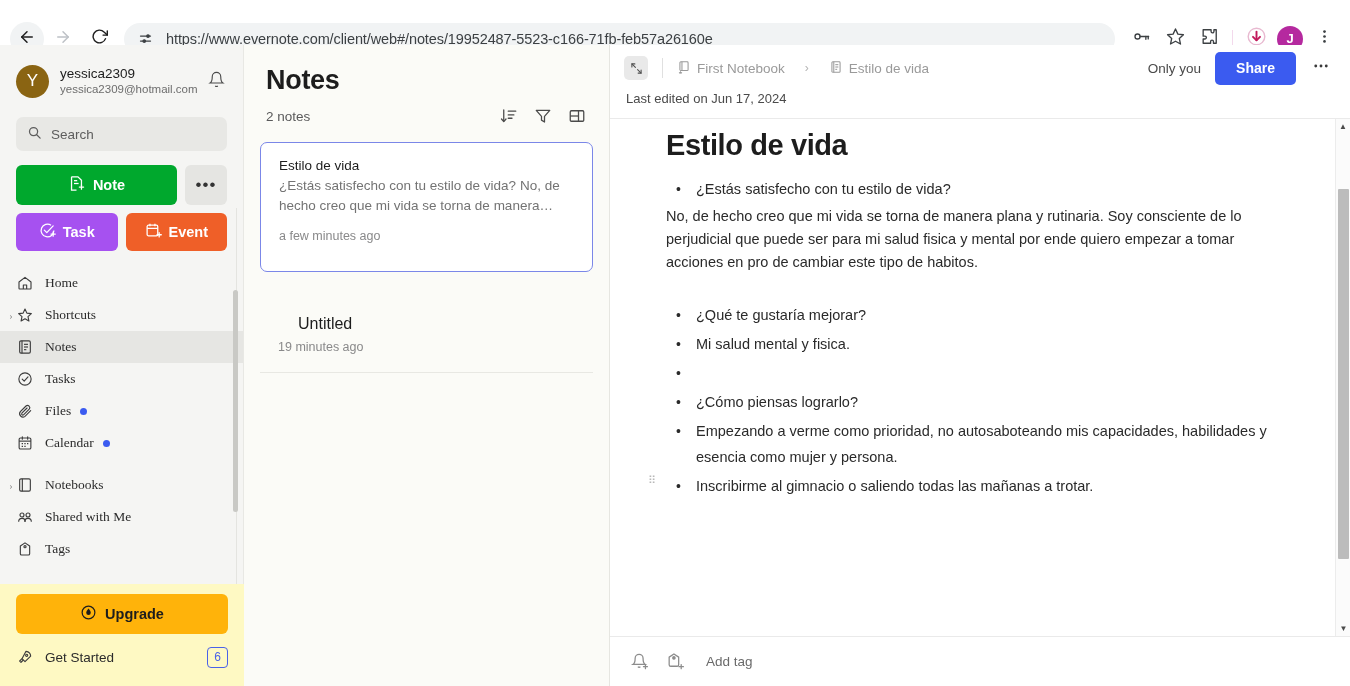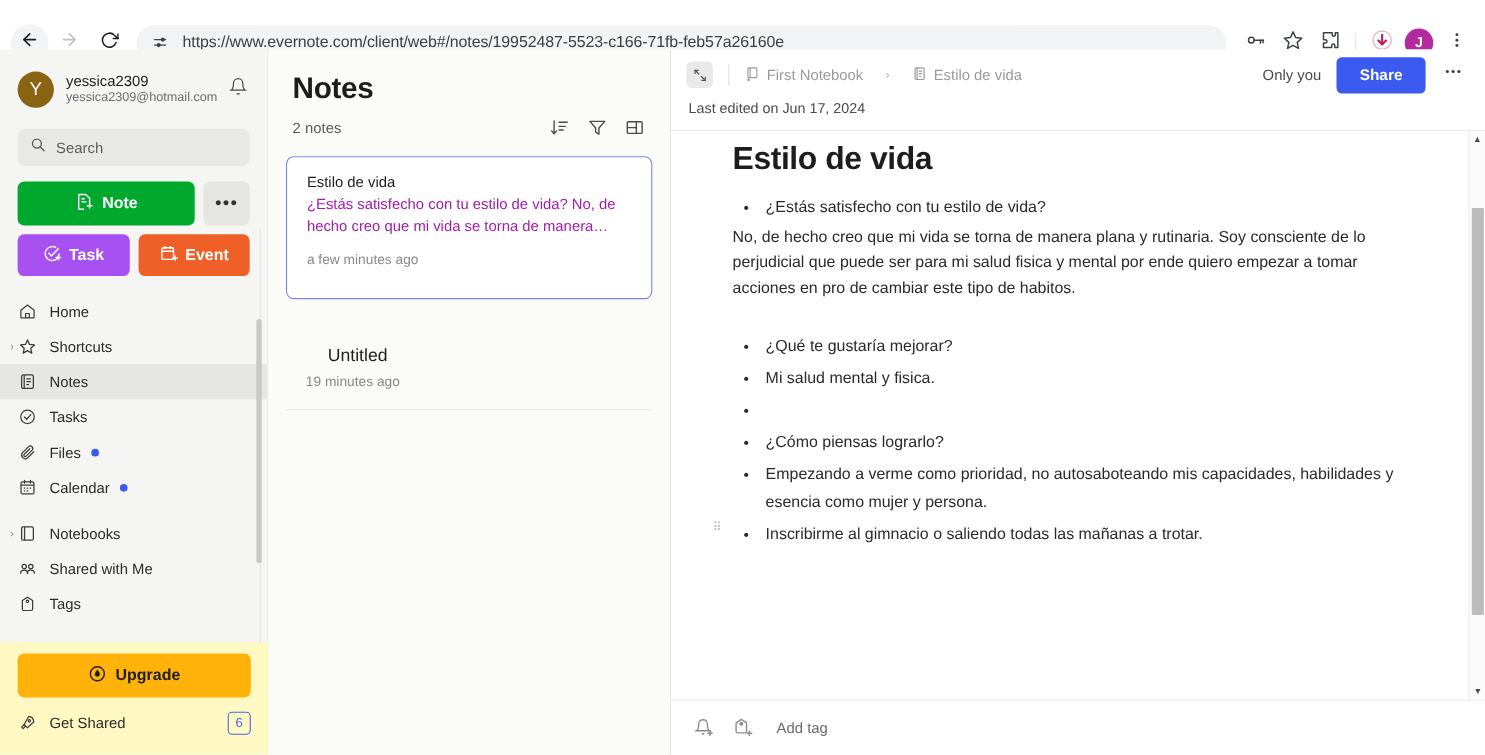--- a/index.html
+++ b/index.html
@@ -135,21 +135,21 @@
   }
   .btn-row2 { display: flex; margin: 8px 16px 0 16px; gap: 8px; }
   .btn-task, .btn-event {
     flex: 1 1 0; height: 38px; border-radius: 6px;
     color: #fff; font-size: 14.5px; font-weight: bold;
     display: flex; align-items: center; justify-content: center; gap: 7px;
   }
   .btn-task { background: #a651f0; }
   .btn-event { background: #ef5f28; }
 
-  .nav { margin-top: 16px; position: relative; }
+  .nav { margin-top: 16px; position: relative; font-family: Liberation Serif, serif; }
   .nav-item {
     display: flex; align-items: center;
     height: 32px;
     padding-left: 16px;
     font-size: 13.5px;
     color: #2b2b2b;
     position: relative;
   }
   .nav-item.active { background: #e6e6e3; }
   .nav-caret {
@@ -228,21 +228,21 @@
   .note-card {
     margin: 16px 16px 0 16px;
     border: 1px solid #7b87e8;
     border-radius: 7px;
     background: #ffffff;
     padding: 15px 18px 14px 18px;
     height: 130px;
   }
   .nc-title { font-size: 13.5px; color: #1d1d1d; }
   .nc-snip {
-    font-size: 13.5px; color: #a21caf;
+    font-size: 13.5px; color: #737373;
     line-height: 20px; margin-top: 3px;
   }
   .nc-time { font-size: 12.5px; color: #89898a; margin-top: 13px; }
 
   .note-row {
     margin: 0 16px;
     padding: 18px 18px 18px 18px;
     border-bottom: 1px solid #e8e8e3;
   }
   .nr-title { font-size: 16px; color: #1d1d1d; font-weight: 500; margin-left: 20px; }
@@ -639,21 +639,21 @@
         <span>Upgrade</span>
       </div>
       <div class="getstarted">
         <span class="nav-ico">
           <svg width="16" height="16" viewBox="0 0 24 24" fill="none" stroke="#3c3c3c" stroke-width="1.7" stroke-linejoin="round">
               <path d="M13.5 3.5c4 .5 6.8 3.4 7 7.2L12 19l-4.5-4.5z"></path>
               <path d="M7.5 14.5 4 18l2 2 3.5-3.5"></path>
               <circle cx="14.5" cy="9.5" r="1.6"></circle>
             </svg>
         </span>
-        <span class="nav-lbl">Get Shared</span>
+        <span class="nav-lbl">Get Started</span>
         <span class="gs-badge">6</span>
       </div>
     </div>
   </div>
 
   <div class="notelist">
     <div class="nl-title">Notes</div>
     <div class="nl-sub">
       <span class="nl-count">2 notes</span>
       <div class="nl-tools">

